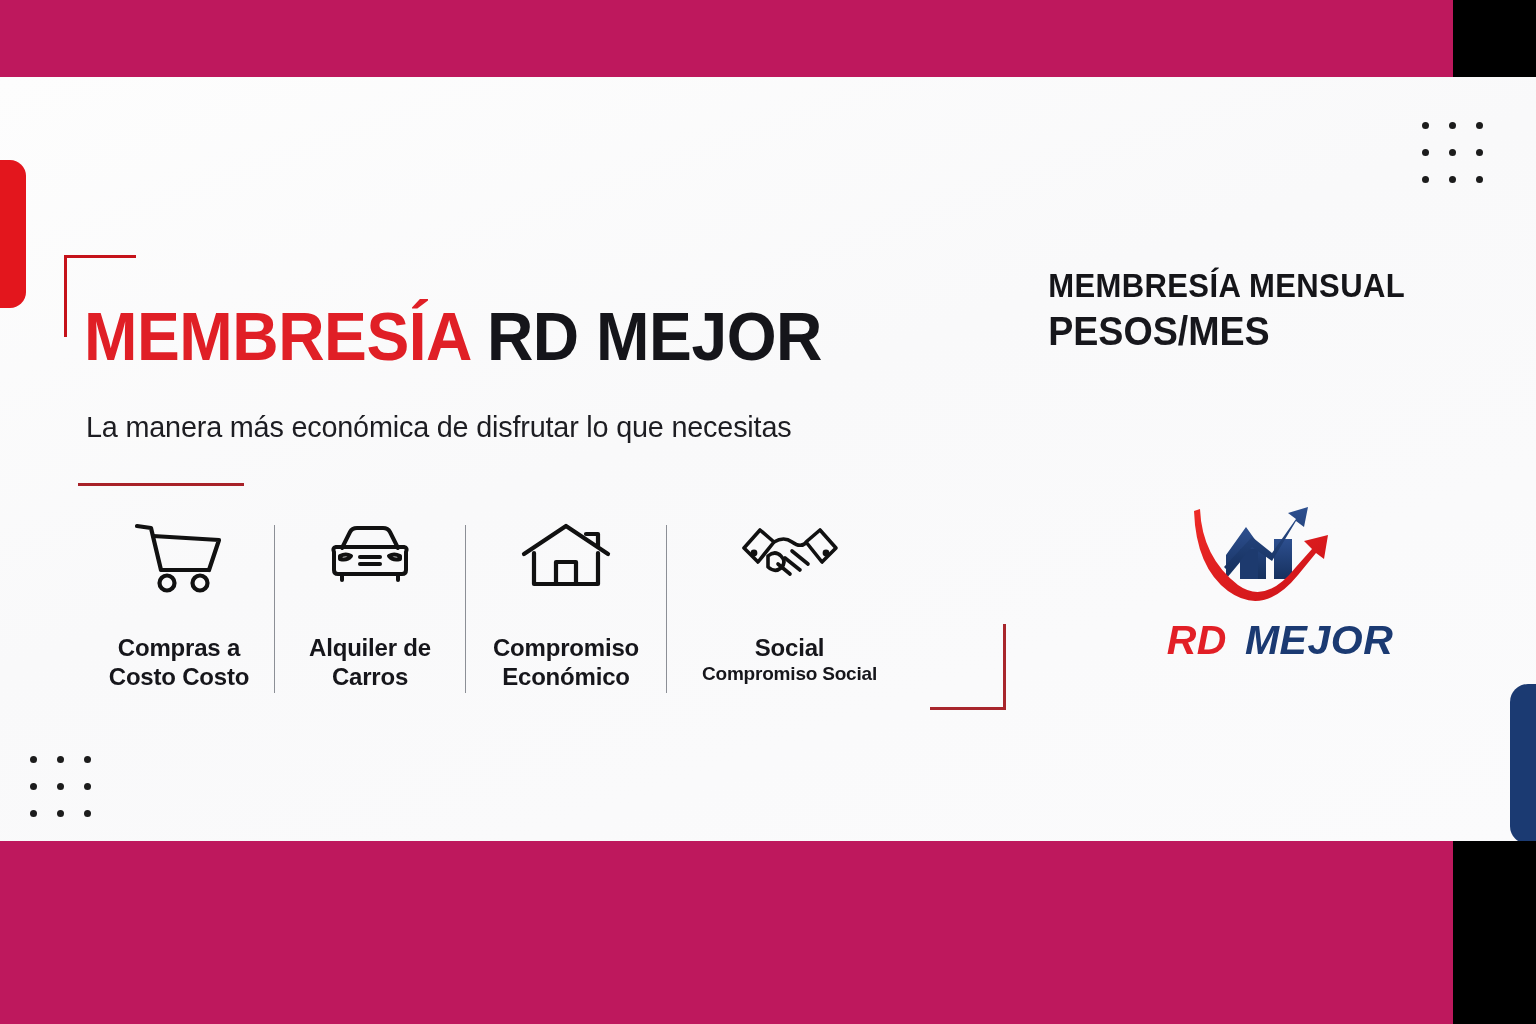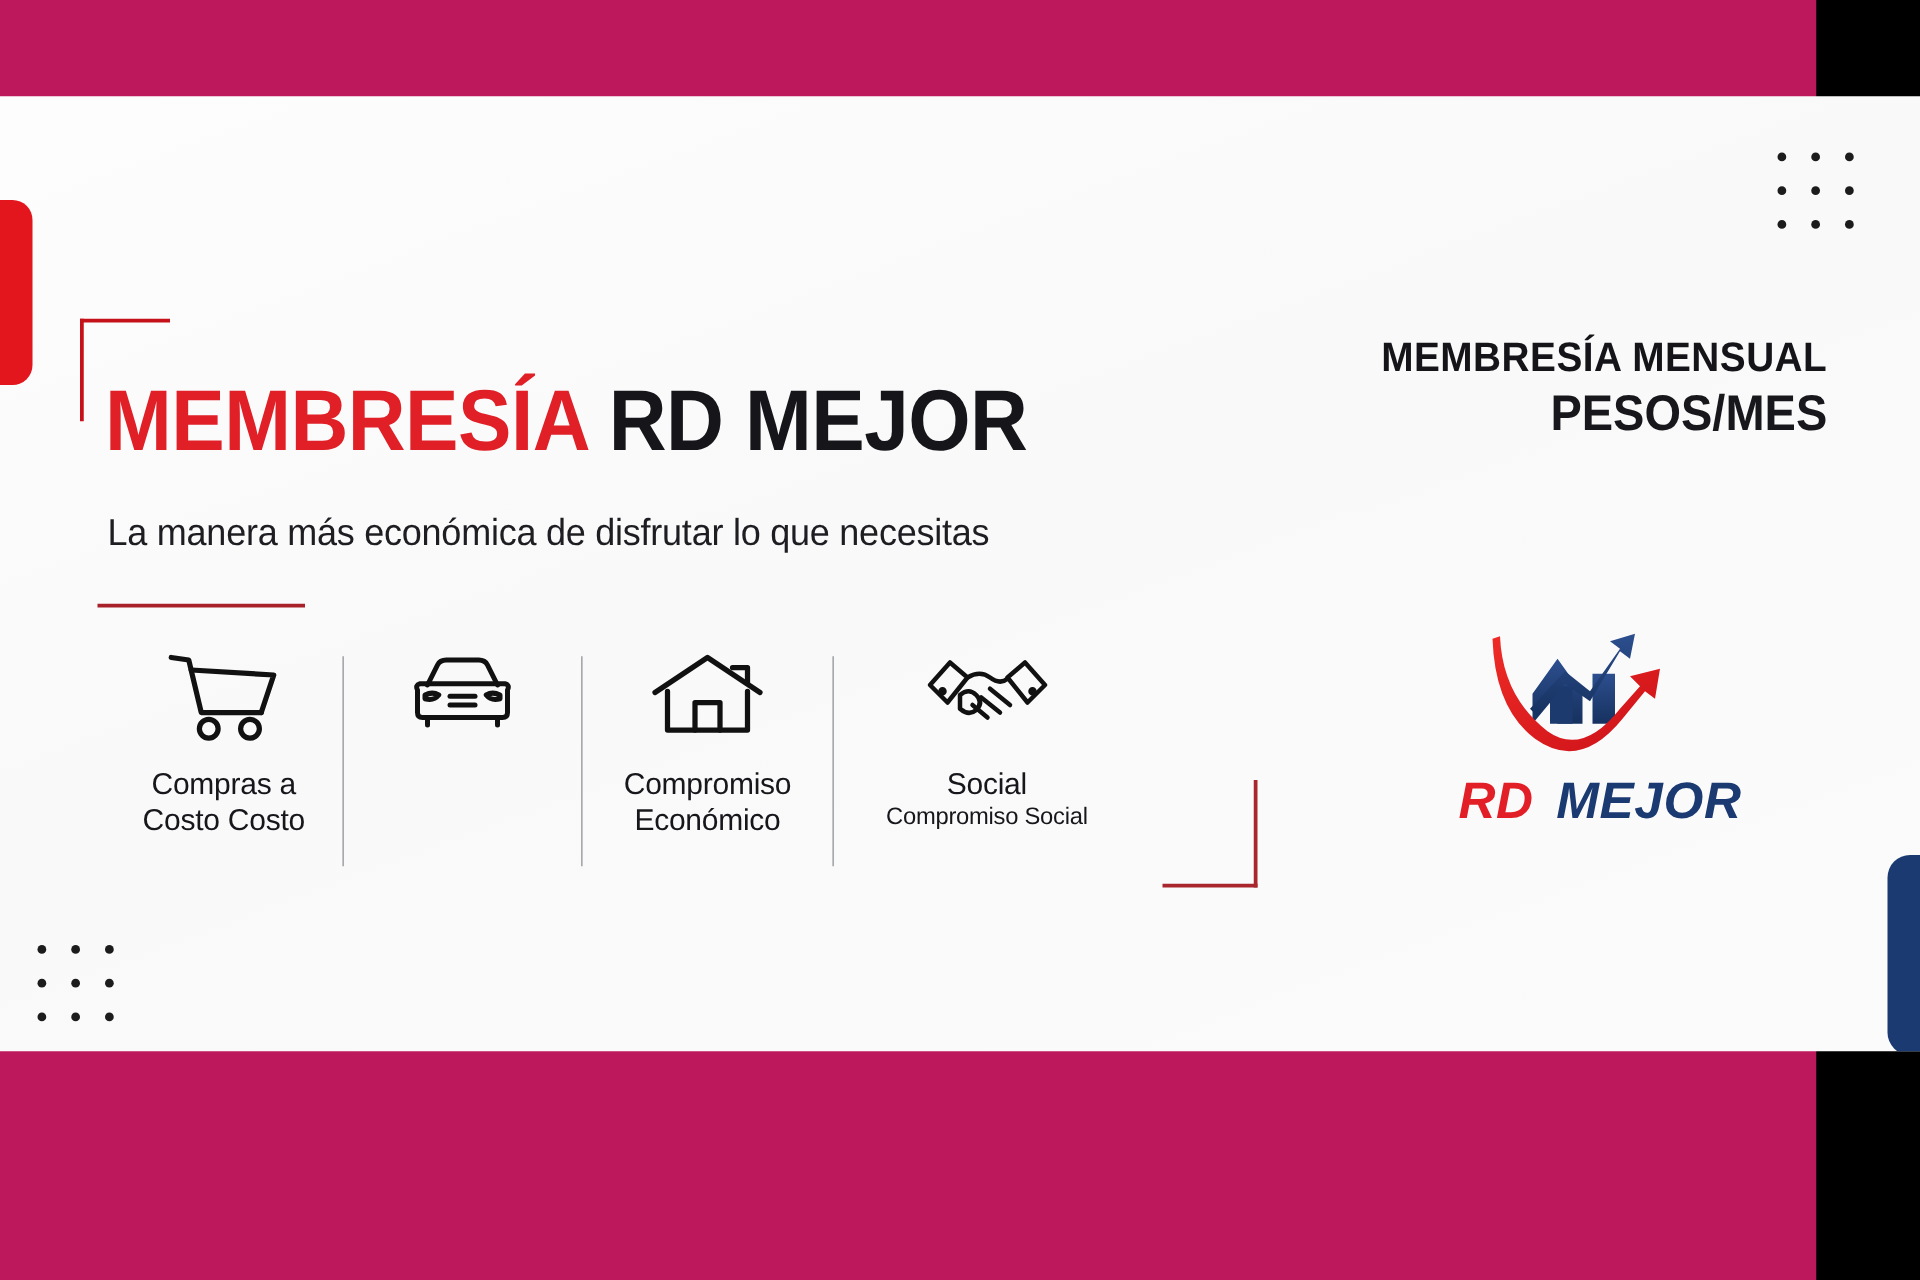--- a/index.html
+++ b/index.html
@@ -80,29 +80,29 @@
     width:930px; height:190px;
     display:flex; align-items:flex-start;
   }
   .feat {
     position:relative; flex:0 0 auto;
     display:flex; flex-direction:column; align-items:center;
     padding:0 4px;
   }
   .feat .ficon { height:80px; display:flex; align-items:center; justify-content:center; }
   .feat .flabel {
-    margin-top:16px; text-align:center;
+    margin-top:36px; text-align:center;
     font-size:24px; line-height:1.22; color:#16161b;
-    font-weight:400; white-space:pre-line; letter-spacing:-0.2px;
+    font-weight:700; white-space:pre-line; letter-spacing:-0.2px;
   }
   .feat .flabel .small { font-size:19px; display:block; }
   .divider { width:1px; background:#8c8f96; height:168px; margin:8px 0 0 0; flex:0 0 auto; }
 
   
-  .price-wrap { position:absolute; left:1035px; top:190px; width:440px; text-align:right; }
+  .price-wrap { position:absolute; left:1035px; top:190px; width:440px; text-align:left; }
   .price-title {
     font-size:33px; font-weight:800; color:#151519;
     letter-spacing:0.4px; transform:scaleX(0.94); white-space:nowrap;
   }
   .price-row {
     margin-top:22px; display:flex; align-items:baseline;
     justify-content:center; gap:14px; white-space:nowrap;
   }
   .price-solo  { font-size:44px; font-weight:800; color:#17171c; transform:scaleX(0.92); }
   .price-value { font-size:64px; font-weight:800; color:#e21f26; letter-spacing:-1px; transform:scaleX(0.95); }
@@ -178,20 +178,21 @@
             <path d="M22 26 L30 10 Q32 6 37 6 L63 6 Q68 6 70 10 L78 26"></path>
             <path d="M14 30 Q12 26 16 25 L84 25 Q88 26 86 30 L86 48 Q86 52 82 52 L18 52 Q14 52 14 48 Z"></path>
             <path d="M20 34 Q26 31 31 34 Q27 39 20 37 Z"></path>
             <path d="M80 34 Q74 31 69 34 Q73 39 80 37 Z"></path>
             <path d="M40 35 L60 35"></path>
               <path d="M40 42 L60 42"></path>
             <path d="M22 52 L22 58"></path>
               <path d="M78 52 L78 58"></path>
           </svg>
         </span>
+        <span class="flabel"><span>Alquiler de</span><br><span>Carros</span></span>
       </div>
 
       <div class="divider"></div>
 
       <div class="feat" style="width:200px">
         <span class="ficon">
           <svg width="96" height="74" viewBox="0 0 96 74" fill="none" stroke="#111" stroke-width="4.2" stroke-linecap="round" stroke-linejoin="round">
             <path d="M6 34 L48 6 L90 34"></path>
             <path d="M16 33 L16 64 L80 64 L80 33"></path>
             <path d="M68 14 L80 14 L80 26"></path>

